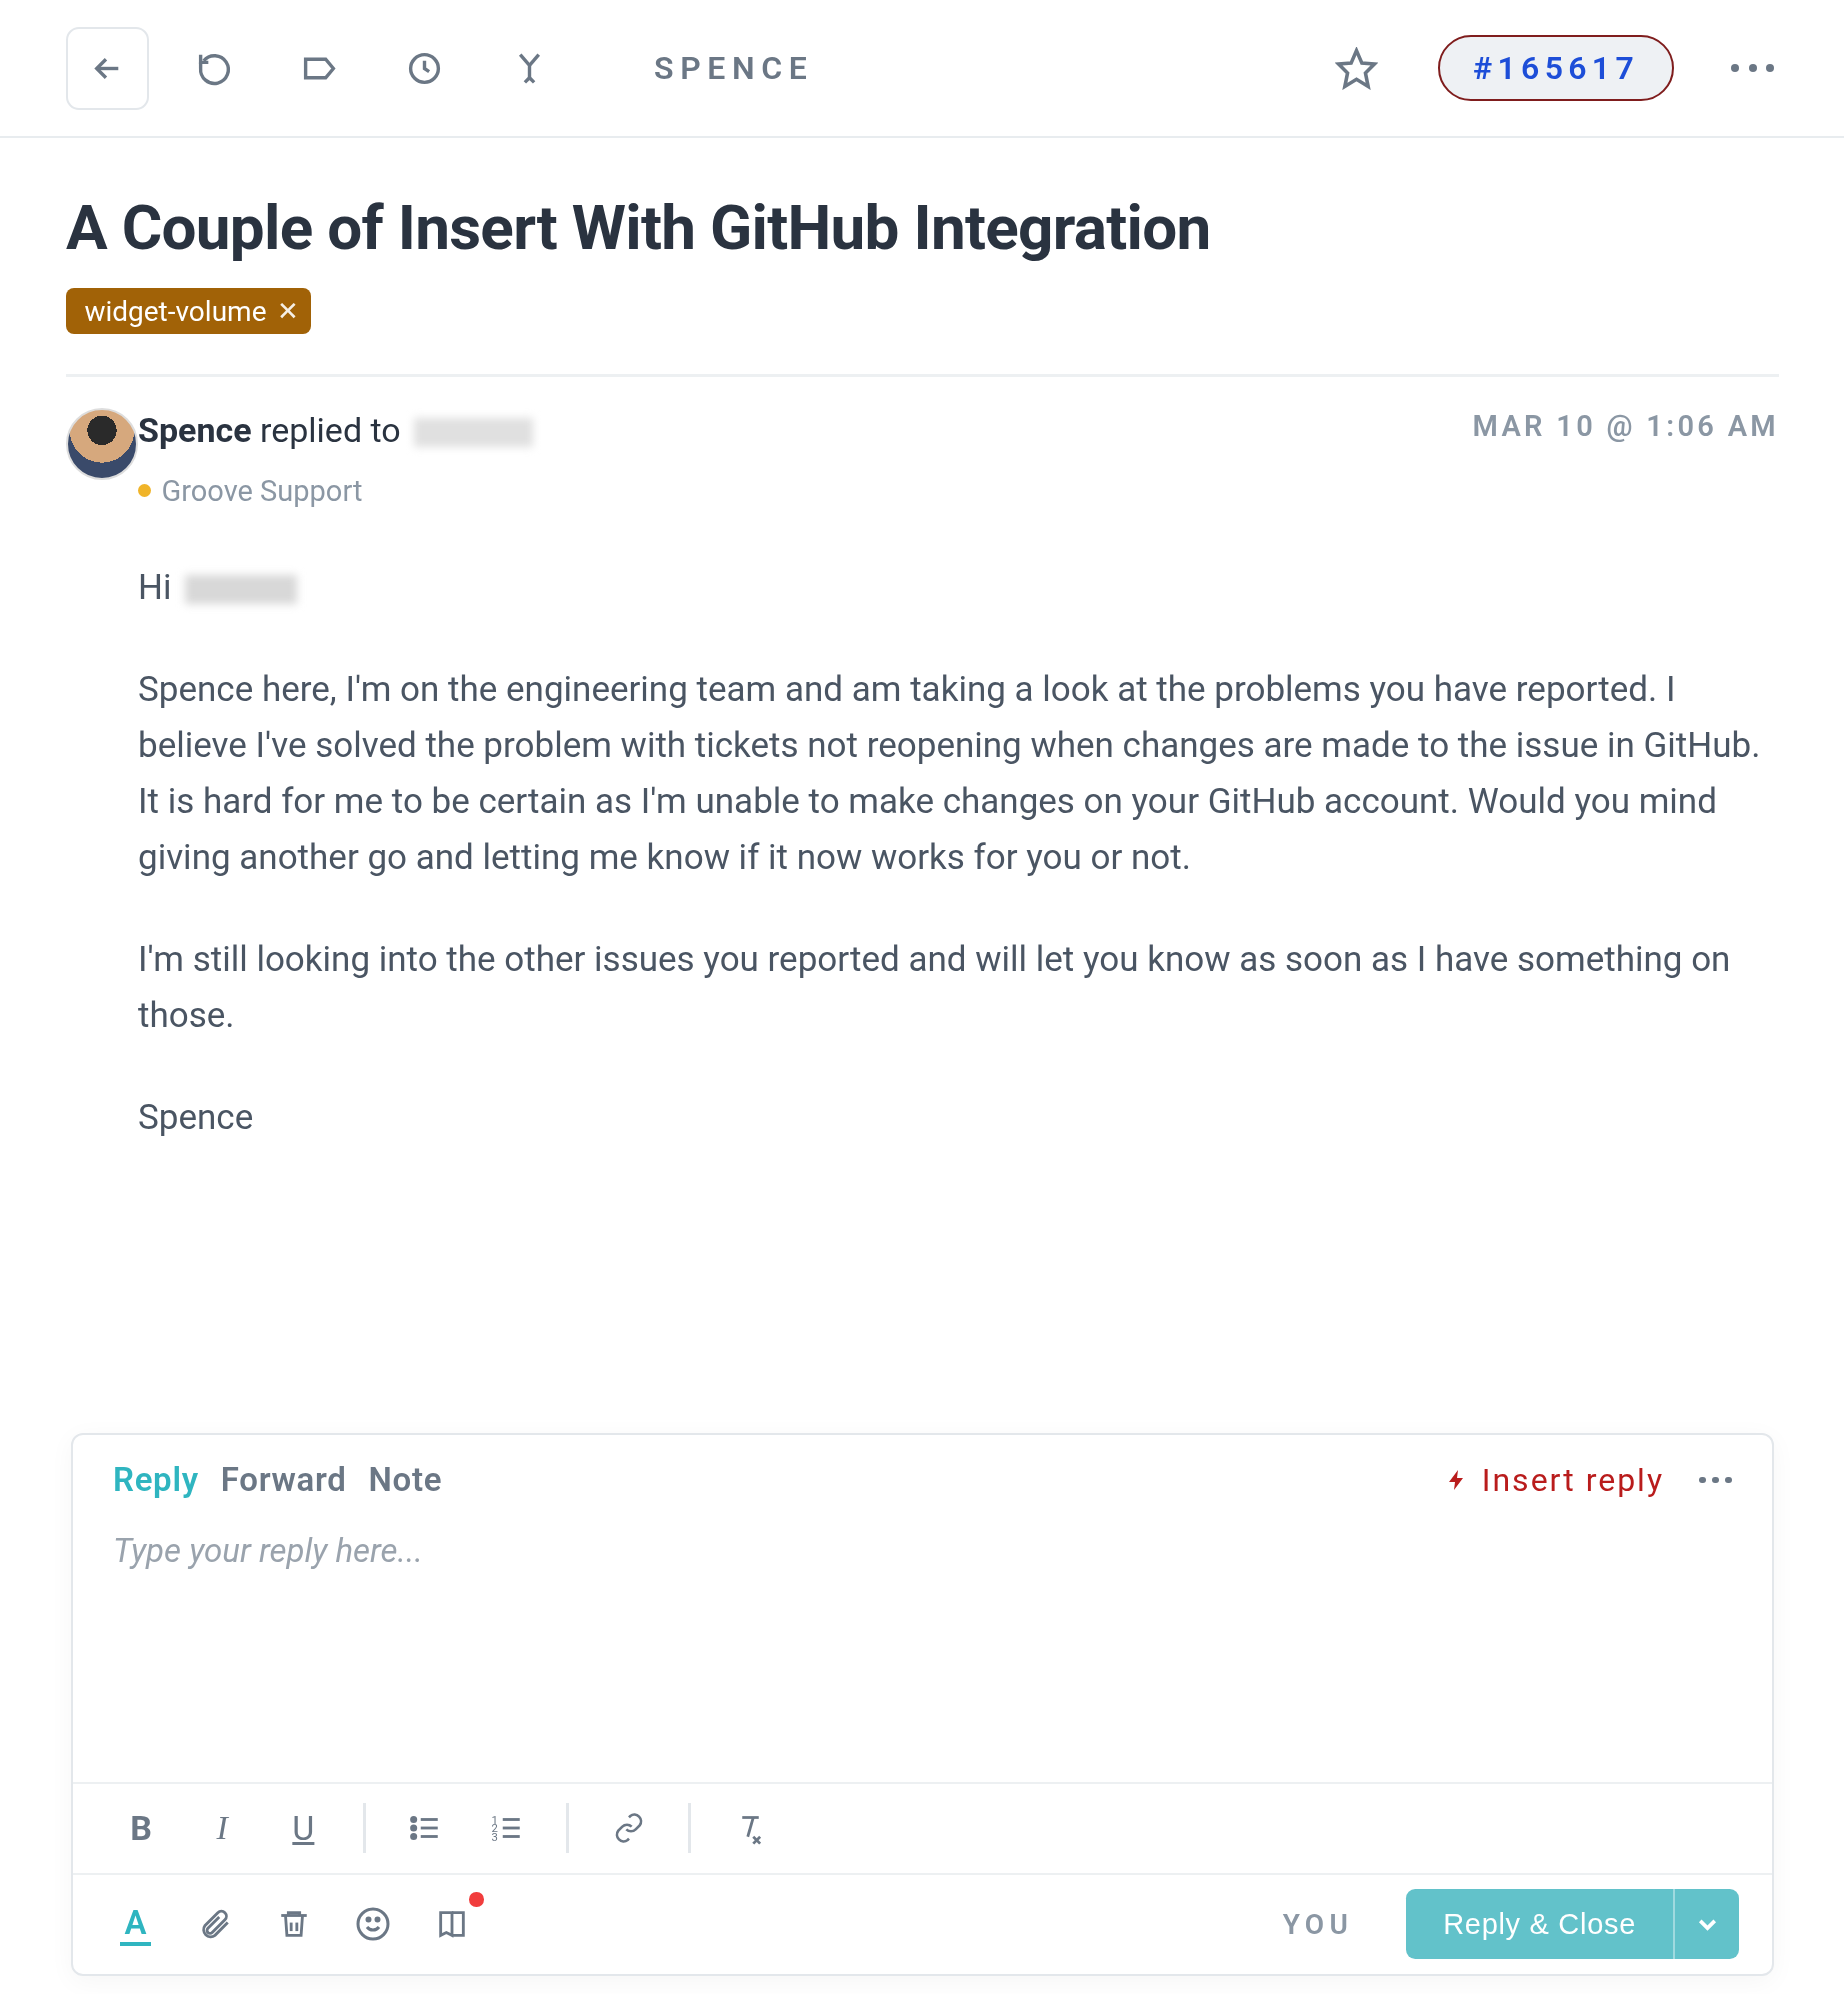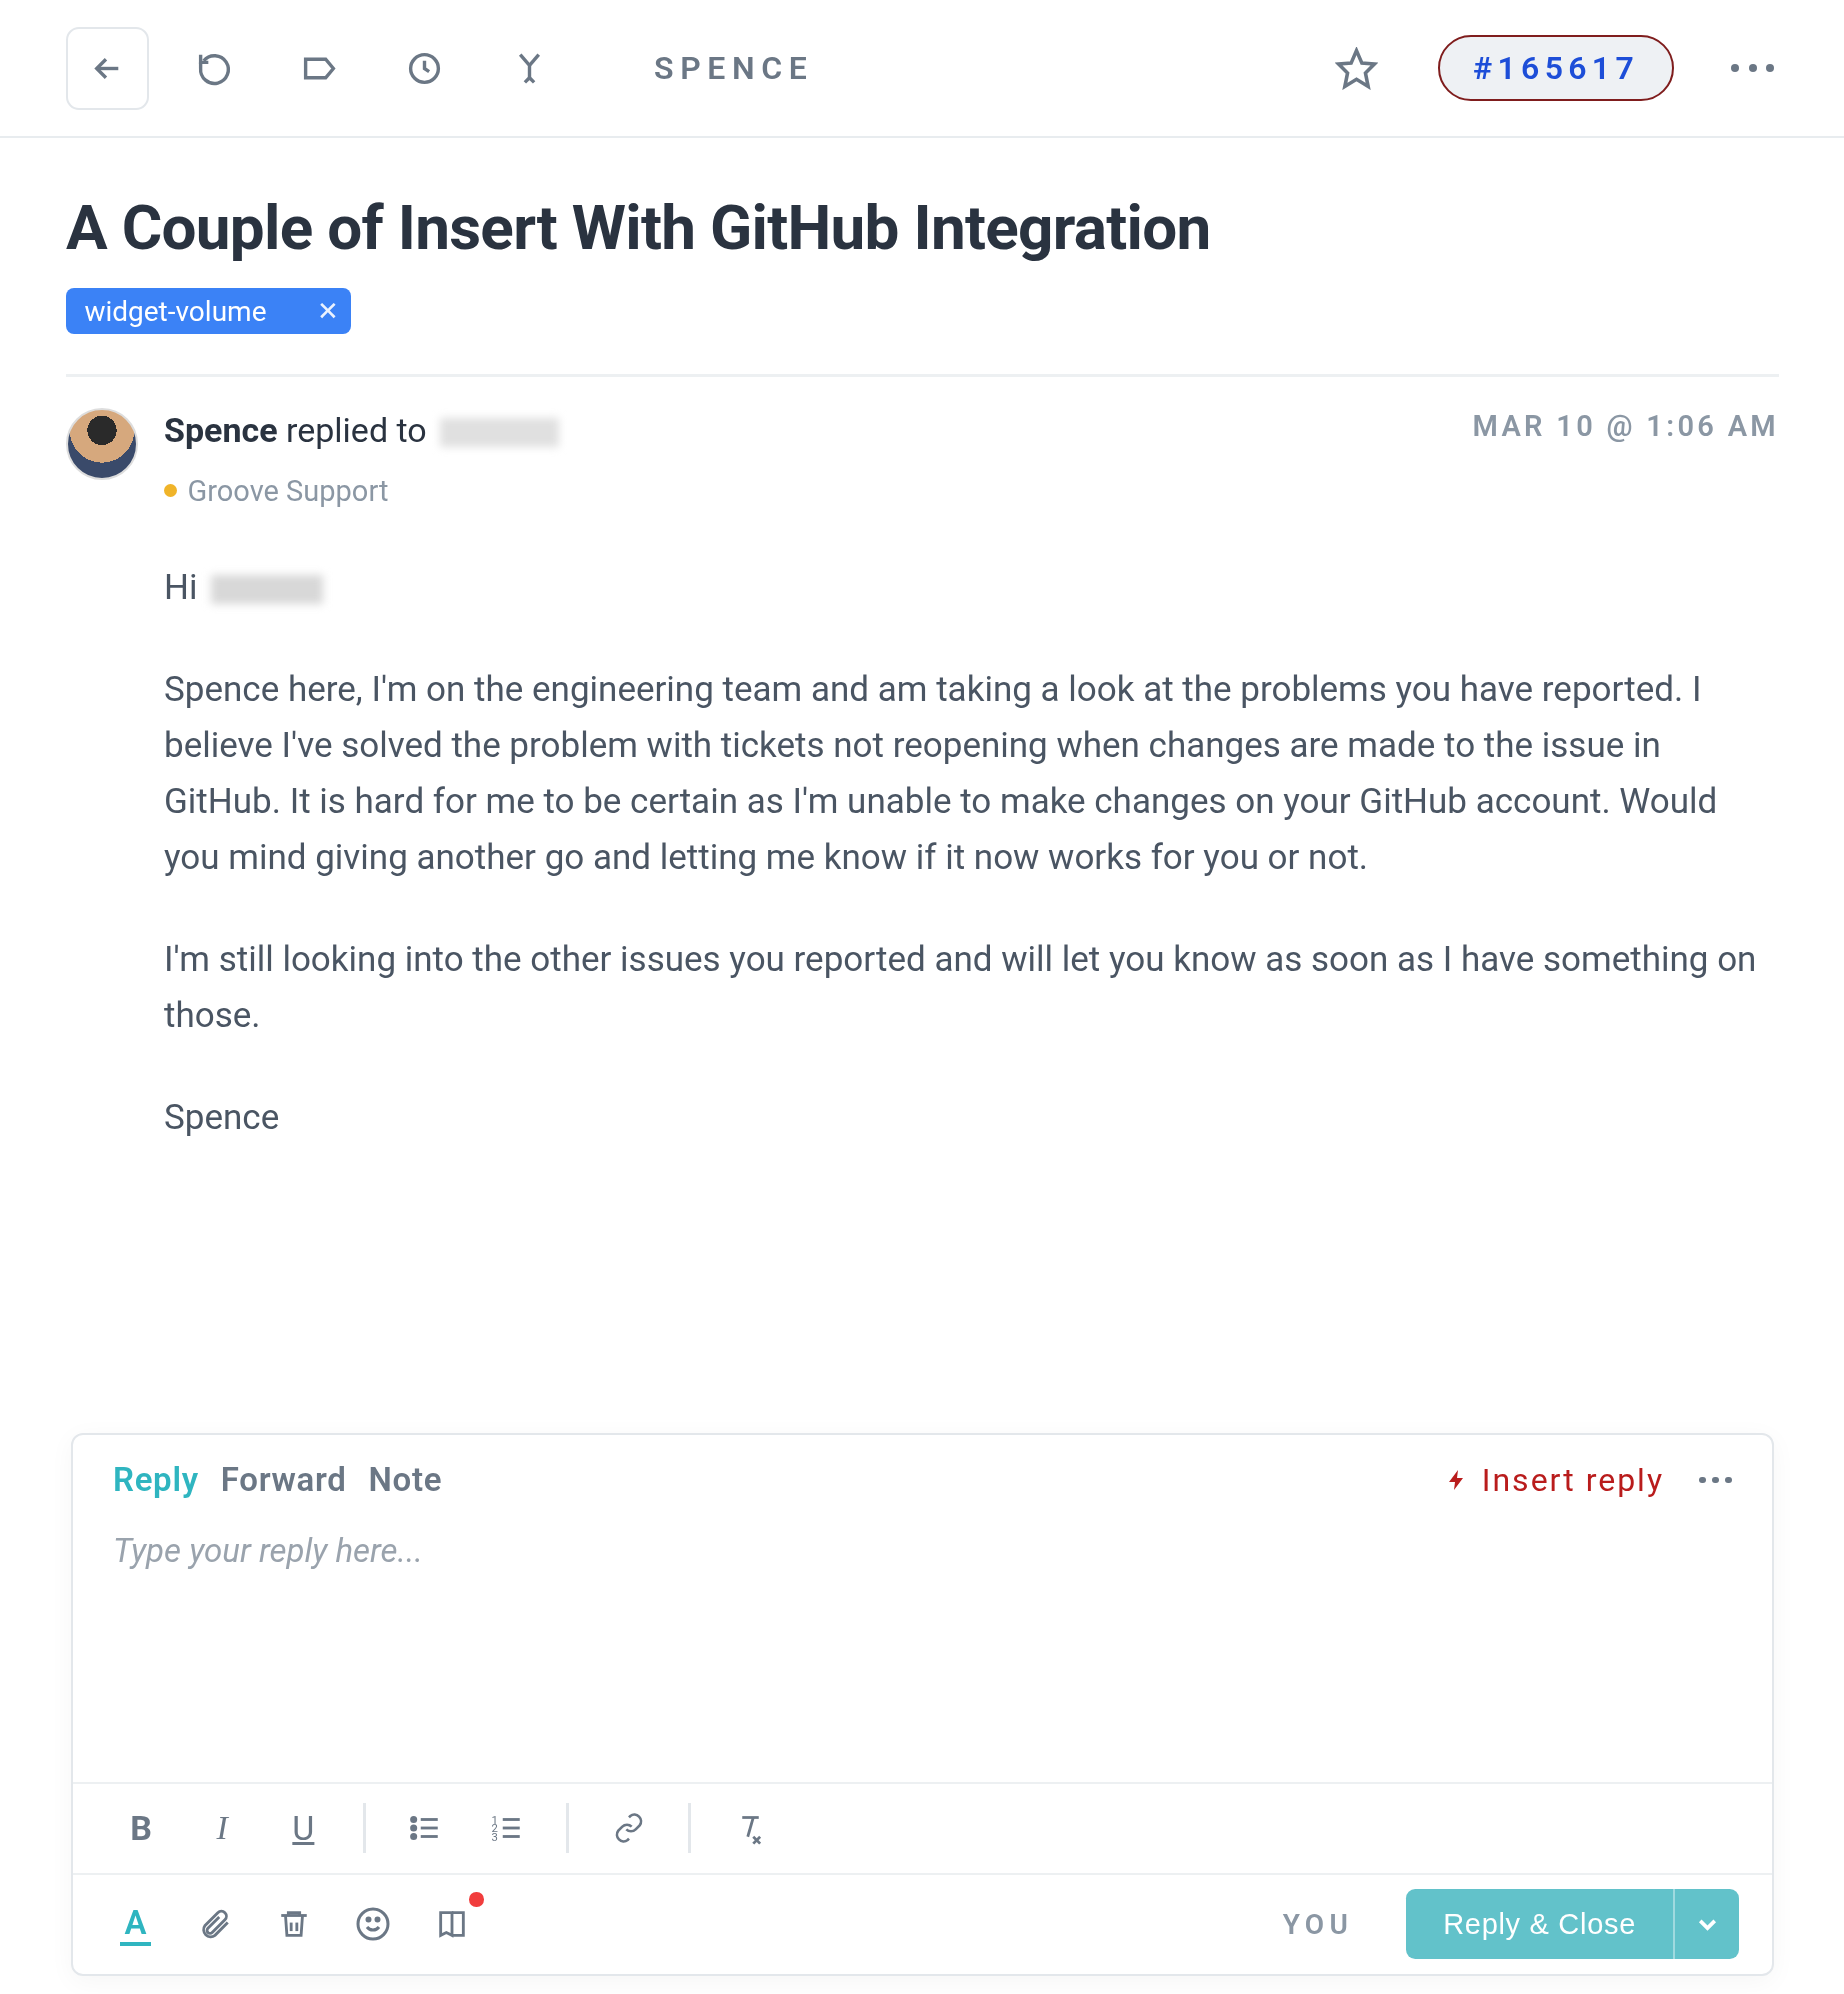--- a/index.html
+++ b/index.html
@@ -15,26 +15,26 @@
   .tb-icon { width: 79px; height:79px; display:flex; align-items:center; justify-content:center; color:#6b7785; }
   .assignee { margin-left: 59px; font-size: 32px; letter-spacing: 6.6px; color:#6b7785; font-weight:600;}
   .tb-spacer { flex:1; }
   .star { width: 59px; height:59px; color:#6b7785; display:flex; align-items:center; justify-content:center; }
   .ticket-id { background:#eef1f4; color:#1d4ed8; border:2px solid #7f1d1d; border-radius: 53px; padding: 12px 33px; font-size:32px; letter-spacing: 5.3px; font-weight:600; margin-left:26px;}
   .more { width: 53px; display:flex; gap:9.2px; align-items:center; justify-content:center; margin-left:26px;}
   .dot { width:8px; height:8px; border-radius:50%; background:#6b7785;}
   
   .content { padding: 0 66px; }
   .subject { font-size: 62px; font-weight:700; color:#2a3340; margin-top: 53px; letter-spacing:-0.7px;}
-  .tag { display:inline-flex; align-items:center; background:#3b82f6; color:#fff; border-radius:8px; padding: 6.6px 12px 6.6px 18.4px; font-size:28px; margin-top: 24px; font-weight:400;gap:40px;}
+  .tag { display:inline-flex; align-items:center; background:#a16207; color:#fff; border-radius:8px; padding: 6.6px 12px 6.6px 18.4px; font-size:28px; margin-top: 24px; font-weight:400;}
   .tag-x { margin-left:10.5px; font-size:26px; opacity:.9; }
   
   .divider { height:2.6px; background:#edf0f2; margin: 40px 0 26px 0; }
   
-  .msg { display:flex; gap: 26px; }
+  .msg { display:flex; }
   .avatar { width:72px; height:72px; border-radius:50%; flex-shrink:0; overflow:hidden; background: radial-gradient(circle at 50% 30%, #2a2a2a 0 25%, #d6a87d 25% 55%, #3a4a6a 55% 100%); border:2px solid #ddd; margin-top:5.3px;}
   .msg-body { flex:1; font-size: 34px; color:#4a5563; line-height:1.6;}
   .msg-header { display:flex; justify-content:space-between; align-items:flex-start; }
   .sender-line { font-size:34px; color:#2a3340; font-weight:700; }
   .blur { display:inline-block; width:119px; height:29px; background:#e0e0e0; filter:blur(4px); vertical-align:middle; margin-left:5.3px;}
   .blur2 { display:inline-block; width:112px; height:29px; background:#d8d8d8; filter:blur(4px); vertical-align:middle; margin-left:5.3px;}
   .ts { font-size:29px; letter-spacing:3.3px; color:#8b97a4; font-weight:600;}
   .mailbox { margin-top:10.5px; font-size:29px; color:#8b97a4; display:flex; align-items:center; gap:10.5px;}
   .mailbox-dot { width:13px; height:13px; border-radius:50%; background:#f0b429;}
   .body-text { margin-top: 46px; font-size:35px; }

